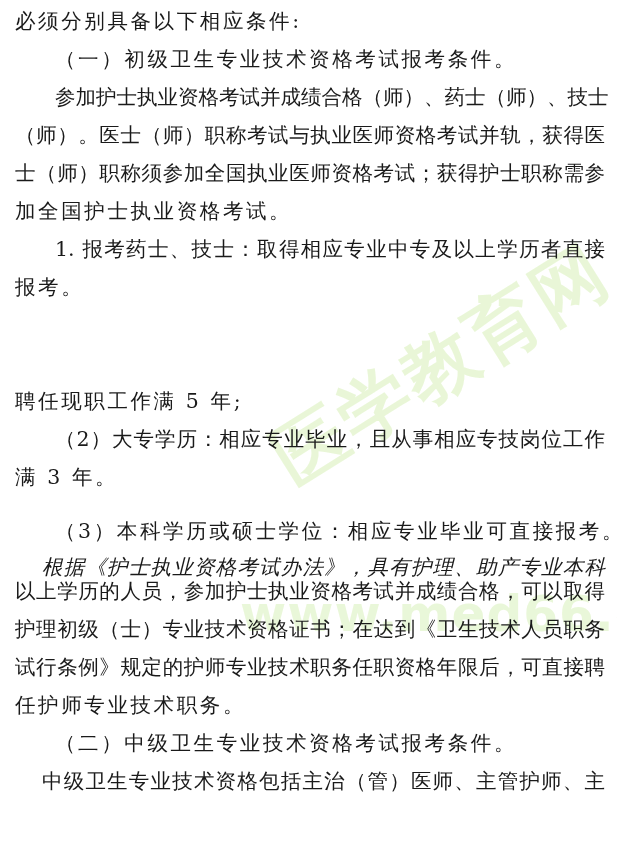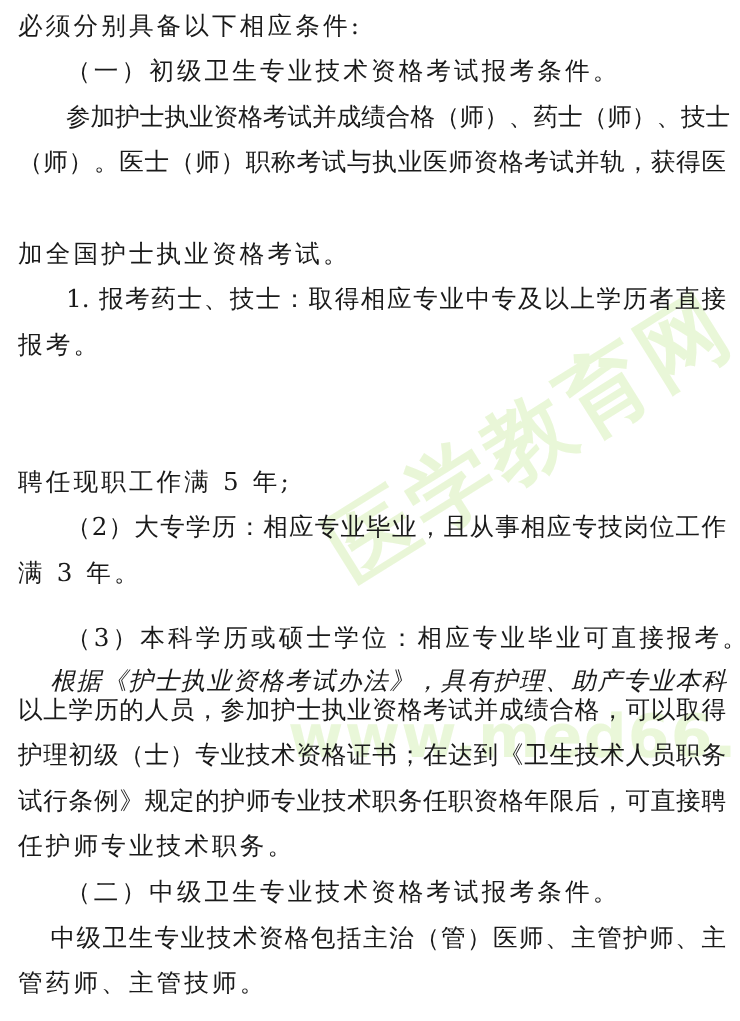--- a/index.html
+++ b/index.html
@@ -24,29 +24,29 @@
 
 <div class="page">
   <div class="wm-cn">医学教育网</div>
   <div class="wm-url">www.med66.com</div>
 
   <div class="text-layer">
     <div class="line" style="top:2px;">必须分别具备以下相应条件:</div>
     <div class="line ind" style="top:40px;">（一）初级卫生专业技术资格考试报考条件。</div>
     <div class="line ind justify" style="top:78px;">参加护士执业资格考试并成绩合格（师）、药士（师）、技士</div>
     <div class="line justify" style="top:116px;">（师）。医士（师）职称考试与执业医师资格考试并轨，获得医</div>
+    <div class="line justify" style="top:154px;">士（师）职称须参加全国执业医师资格考试；获得护士职称需参</div>
     <div class="line" style="top:192px;">加全国护士执业资格考试。</div>
     <div class="line ind justify" style="top:230px;">1. 报考药士、技士：取得相应专业中专及以上学历者直接</div>
     <div class="line" style="top:268px;">报考。</div>
     <div class="line" style="top:382px;">聘任现职工作满 5 年;</div>
     <div class="line ind justify" style="top:420px;">（2）大专学历：相应专业毕业，且从事相应专技岗位工作</div>
     <div class="line" style="top:458px;">满 3 年。</div>
     <div class="line ind" style="top:512px;text-align:right;">（3）本科学历或硕士学位：相应专业毕业可直接报考。</div>
     <div class="line ind2 justify" style="top:548px;font-style:italic;">根据《护士执业资格考试办法》，具有护理、助产专业本科</div>
     <div class="line justify" style="top:572px;">以上学历的人员，参加护士执业资格考试并成绩合格，可以取得</div>
     <div class="line justify" style="top:610px;">护理初级（士）专业技术资格证书；在达到《卫生技术人员职务</div>
     <div class="line justify" style="top:648px;">试行条例》规定的护师专业技术职务任职资格年限后，可直接聘</div>
     <div class="line" style="top:686px;">任护师专业技术职务。</div>
     <div class="line ind2 justify" style="top:762px;">中级卫生专业技术资格包括主治（管）医师、主管护师、主</div>
     <div class="line ind" style="top:724px;">（二）中级卫生专业技术资格考试报考条件。</div>
-    <div class="line" style="top:800px;">管药师、主管技师。</div>
   </div>
 </div>
 
 </body></html>

